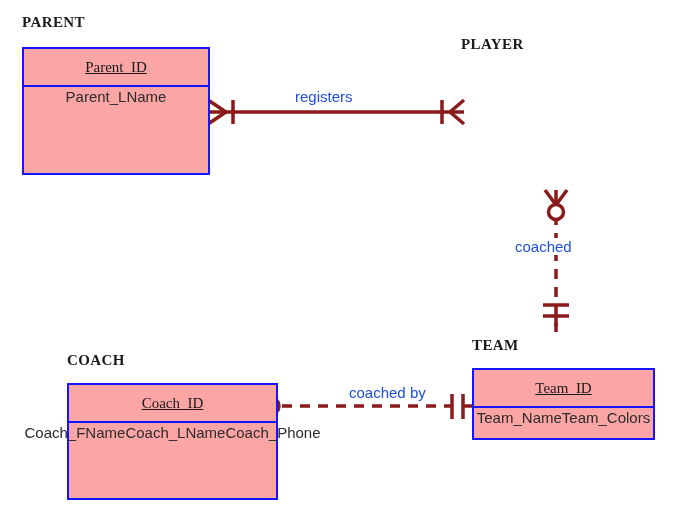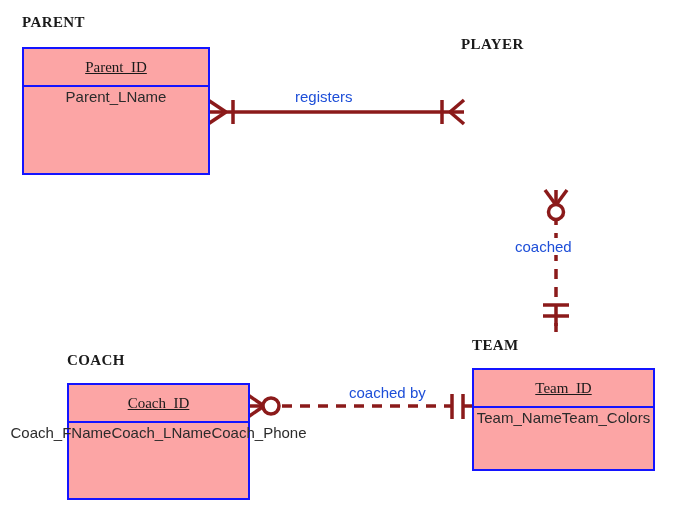--- a/index.html
+++ b/index.html
@@ -180,33 +180,33 @@
       <span class="pk-text">Parent_ID</span>
     </div>
     <div class="attr-box" style="height:86px;">
       <span class="attr-text">Parent_LName</span>
     </div>
   </div>
 
   <div class="entity-title" style="left:461px; top:36px; width:182px;">PLAYER</div>
 
   <div class="entity-title" style="left:67px; top:352px; width:183px;">COACH</div>
-  <div class="entity" style="left:67px; top:383px; width:183px; height:117px;">
+  <div class="entity" style="left:67px; top:383px; width:211px; height:117px;">
     <div class="pk-row" style="height:38px;">
       <span class="pk-text">Coach_ID</span>
     </div>
     <div class="attr-box" style="height:75px;">
       <span class="attr-text">Coach_FName</span>
       <span class="attr-text">Coach_LName</span>
       <span class="attr-text">Coach_Phone</span>
     </div>
   </div>
 
   <div class="entity-title" style="left:472px; top:337px; width:183px;">TEAM</div>
-  <div class="entity" style="left:472px; top:368px; width:183px; height:103px;">
+  <div class="entity" style="left:472px; top:368px; width:183px; height:72px;">
     <div class="pk-row" style="height:38px;">
       <span class="pk-text">Team_ID</span>
     </div>
     <div class="attr-box" style="height:58px;">
       <span class="attr-text">Team_Name</span>
       <span class="attr-text">Team_Colors</span>
     </div>
   </div>
 
 </div>

